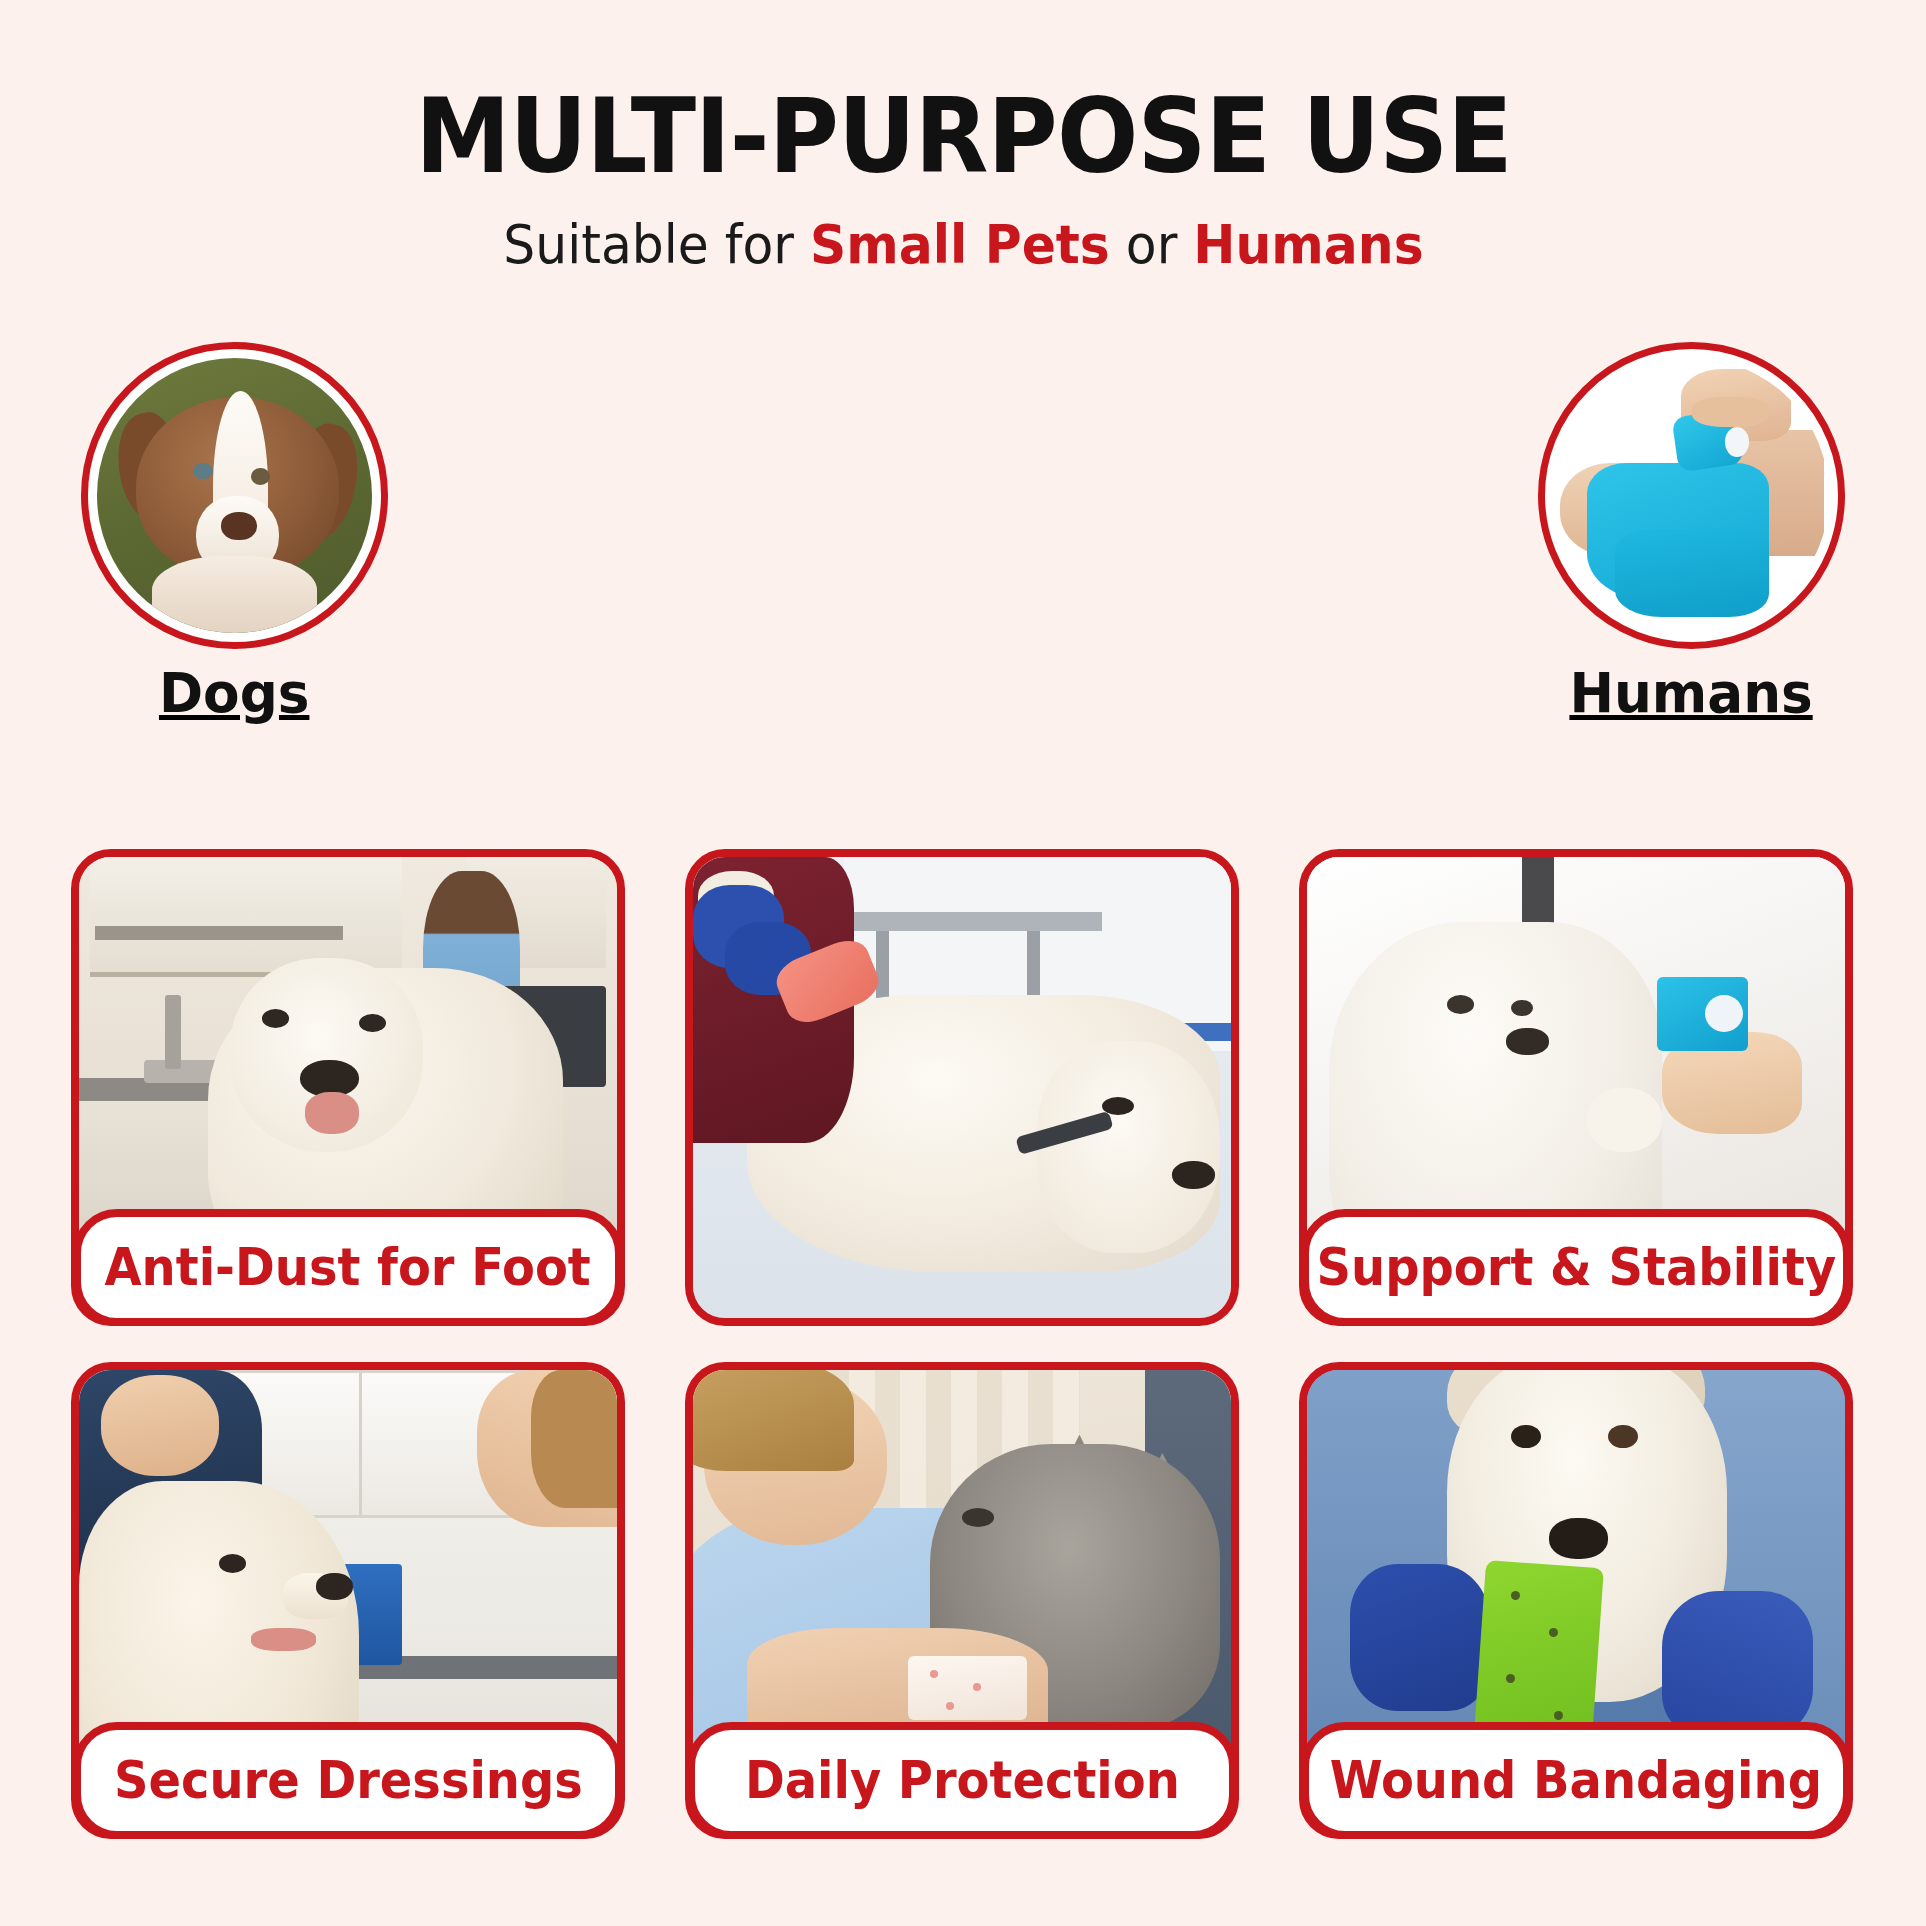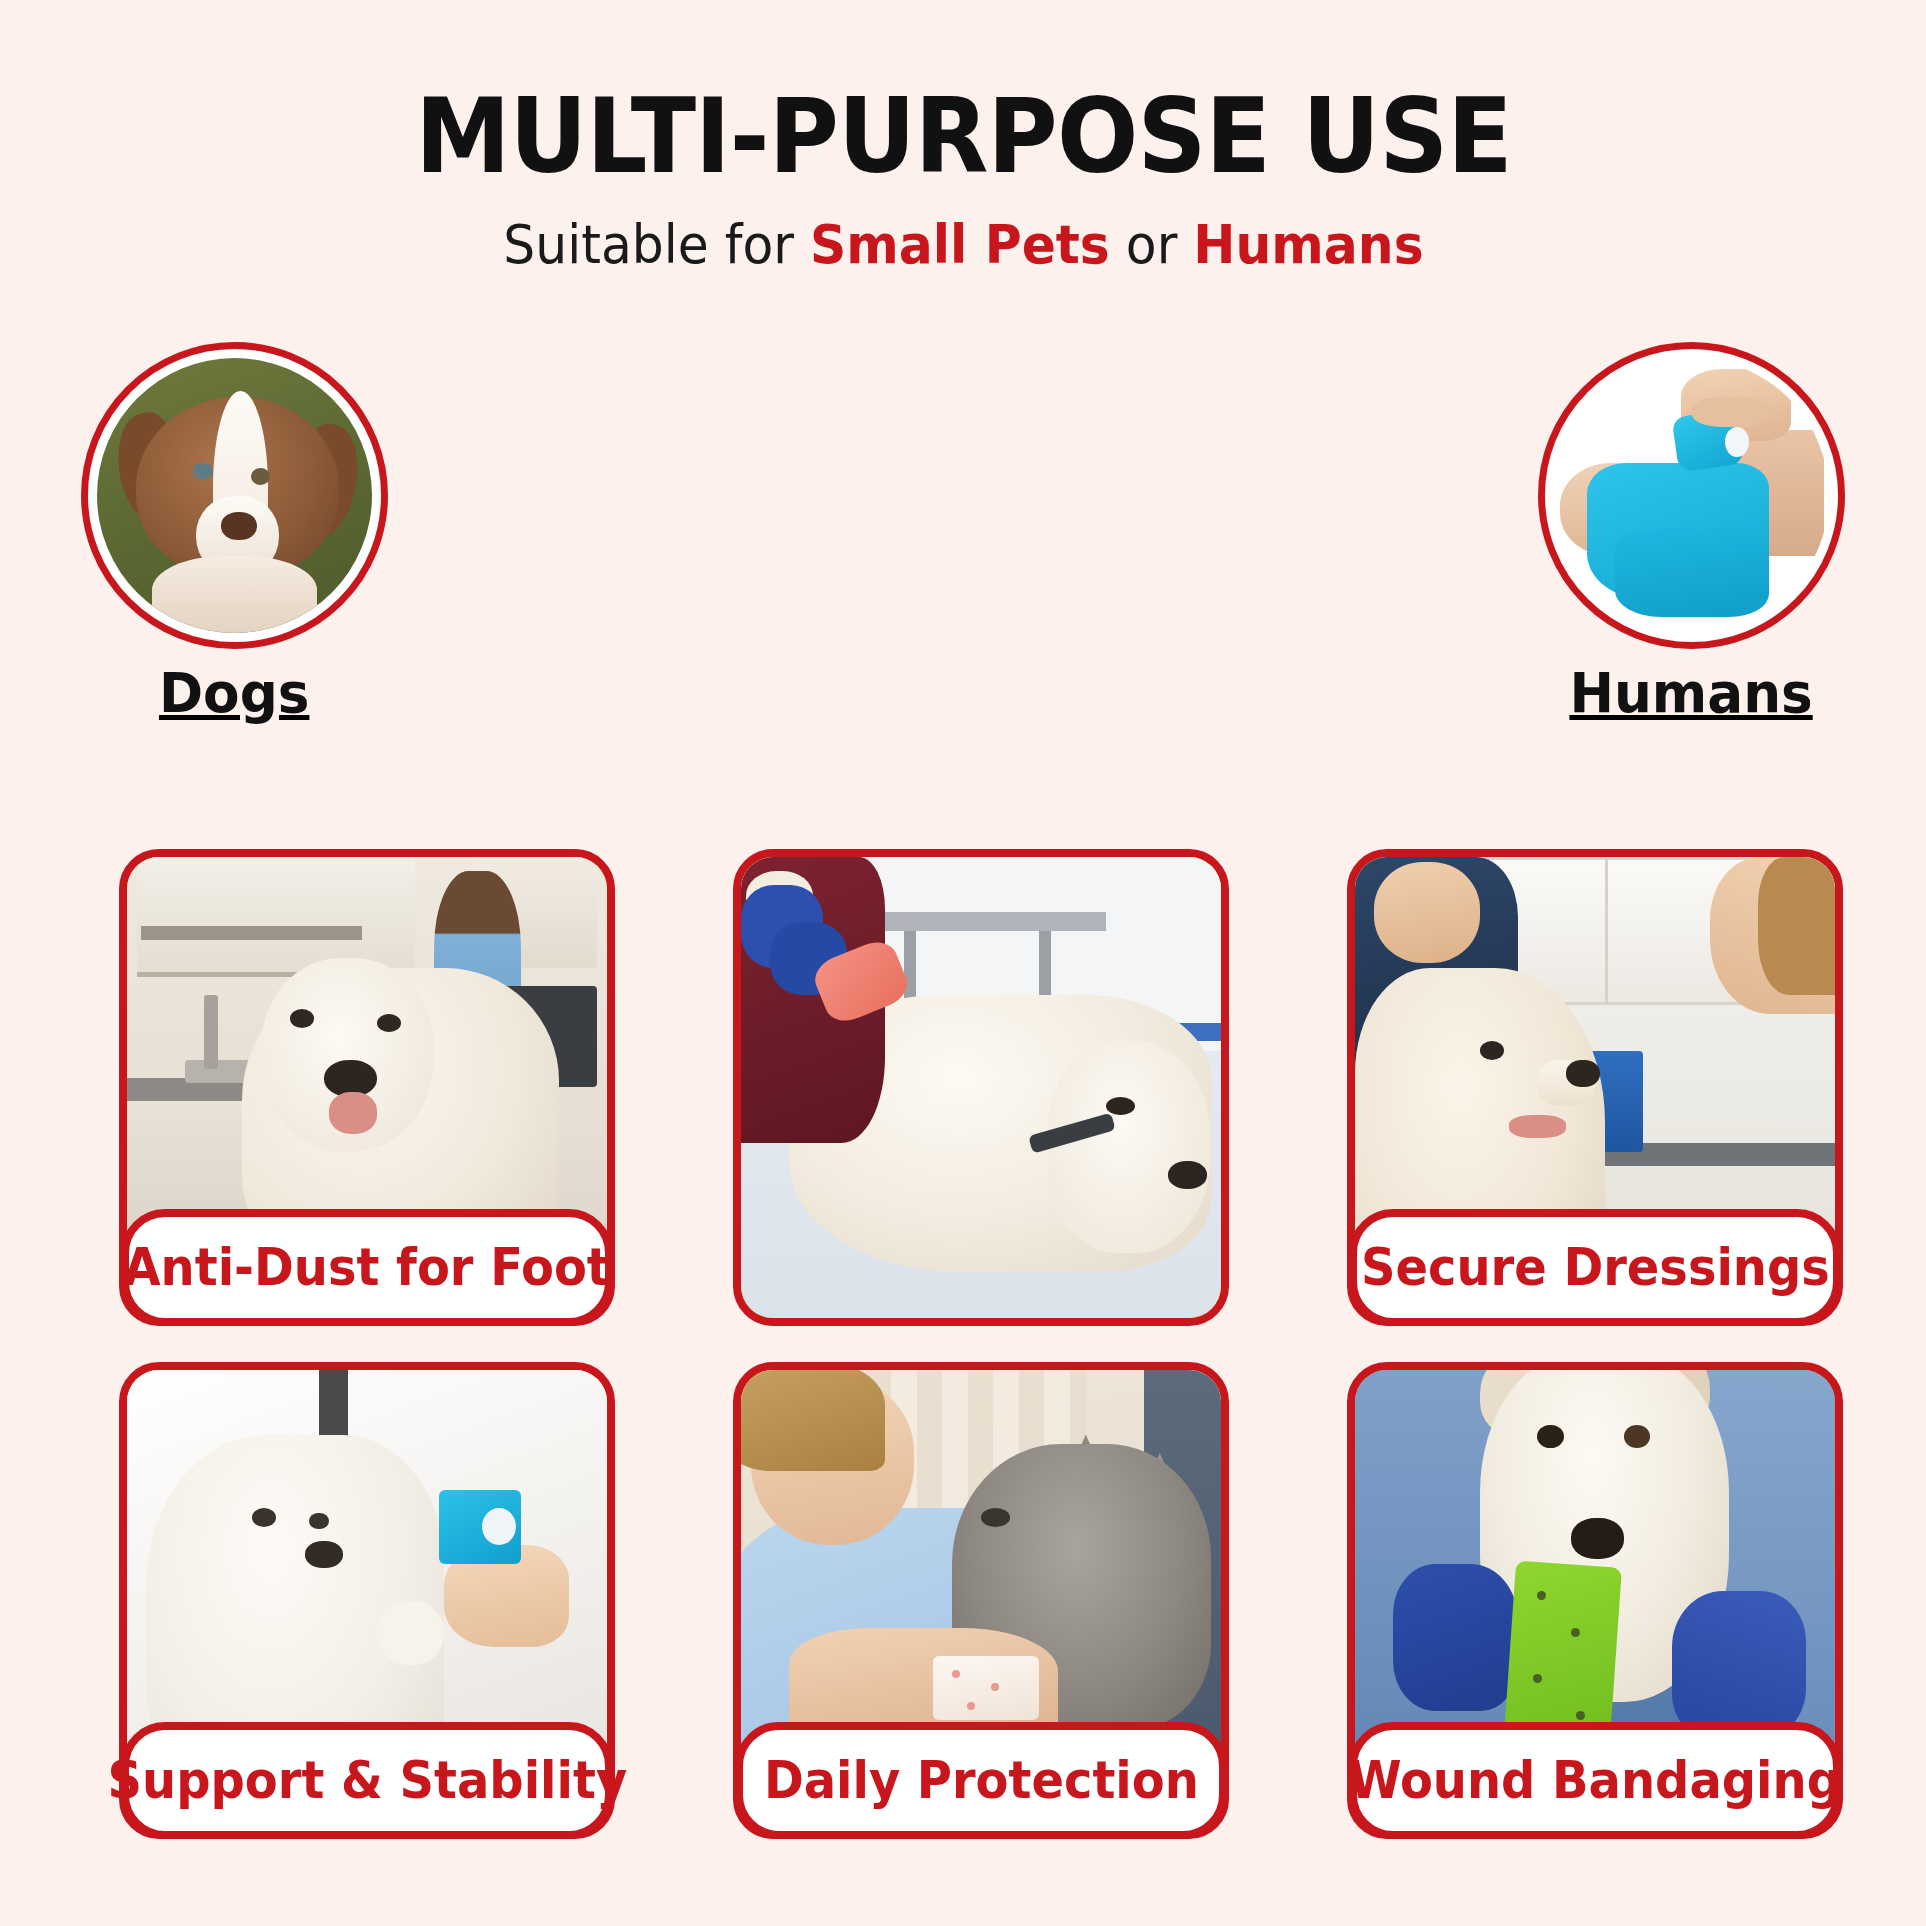--- a/index.html
+++ b/index.html
@@ -105,27 +105,26 @@
     width: 1784px;
     display: grid;
     grid-template-columns: repeat(3, 554px);
     grid-template-rows: 477px 477px;
     column-gap: 60px;
     row-gap: 36px;
   }
 
   .feature-card {
     position: relative;
-    width: 496px;
+    width: 554px;
     height: 477px;
     border: 8px solid #c8161d;
     border-radius: 40px;
     overflow: visible;
-    background: #eab308;
-    margin-left: 48px;
+    background: #fca5a5;
   }
 
   .card-photo {
     position: absolute;
     inset: 0;
     border-radius: 32px;
     overflow: hidden;
   }
 
   .card-label {
@@ -488,58 +487,58 @@
           <div class="ly paw"></div>
         <div class="ly glove1"></div>
           <div class="ly glove2"></div>
         <div class="ly wrap"></div>
       </div>
     </div>
   </div>
 
   <div class="feature-card">
     <div class="card-photo">
+      <div class="ph p-vet4">
+        <div class="ly coat"></div>
+          <div class="ly stetho"></div>
+        <div class="ly dog"></div>
+        <div class="ly dEyeL"></div>
+          <div class="ly dEyeR"></div>
+          <div class="ly dNose"></div>
+        <div class="ly paw"></div>
+          <div class="ly hand"></div>
+        <div class="ly roll"></div>
+          <div class="ly rollCore"></div>
+      </div>
+    </div>
+    <div class="card-label">
+      <span class="card-label-text">Support &amp; Stability</span>
+    </div>
+  </div>
+
+  <div class="feature-card">
+    <div class="card-photo">
       <div class="ph p-vet3">
         <div class="ly cabTop"></div>
           <div class="ly cabSplit"></div>
         <div class="ly counter"></div>
           <div class="ly bin"></div>
         <div class="ly man"></div>
           <div class="ly manFace"></div>
         <div class="ly woman"></div>
           <div class="ly wHair"></div>
         <div class="ly dog"></div>
           <div class="ly dSnout"></div>
         <div class="ly dEye"></div>
           <div class="ly dNose"></div>
           <div class="ly dTongue"></div>
       </div>
     </div>
     <div class="card-label">
       <span class="card-label-text">Secure Dressings</span>
-    </div>
-  </div>
-
-  <div class="feature-card">
-    <div class="card-photo">
-      <div class="ph p-vet4">
-        <div class="ly coat"></div>
-          <div class="ly stetho"></div>
-        <div class="ly dog"></div>
-        <div class="ly dEyeL"></div>
-          <div class="ly dEyeR"></div>
-          <div class="ly dNose"></div>
-        <div class="ly paw"></div>
-          <div class="ly hand"></div>
-        <div class="ly roll"></div>
-          <div class="ly rollCore"></div>
-      </div>
-    </div>
-    <div class="card-label">
-      <span class="card-label-text">Support &amp; Stability</span>
     </div>
   </div>
 
   <div class="feature-card">
     <div class="card-photo">
       <div class="ph p-vet6">
         <div class="ly curtain"></div>
           <div class="ly dark"></div>
         <div class="ly sweater"></div>
         <div class="ly face"></div>

